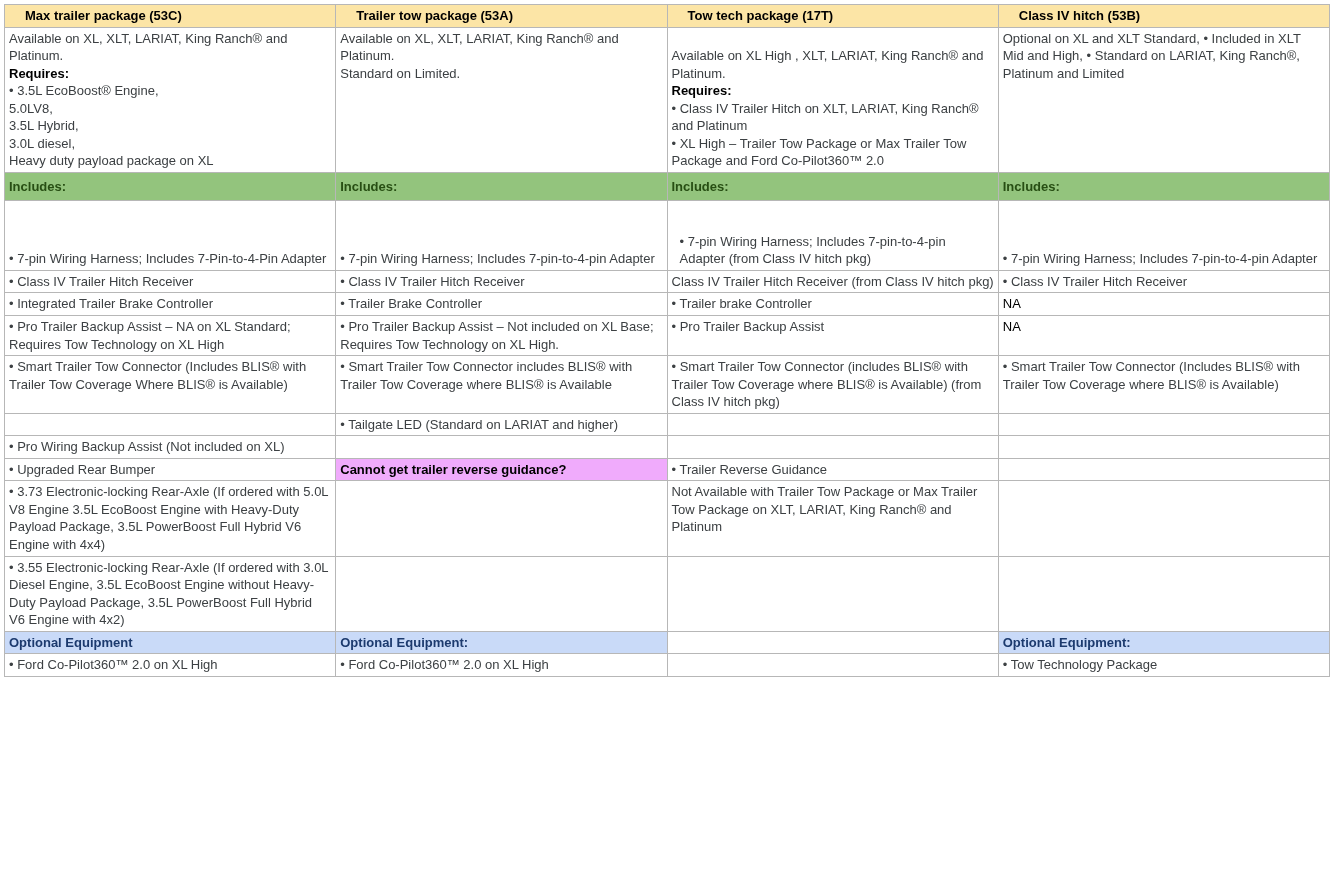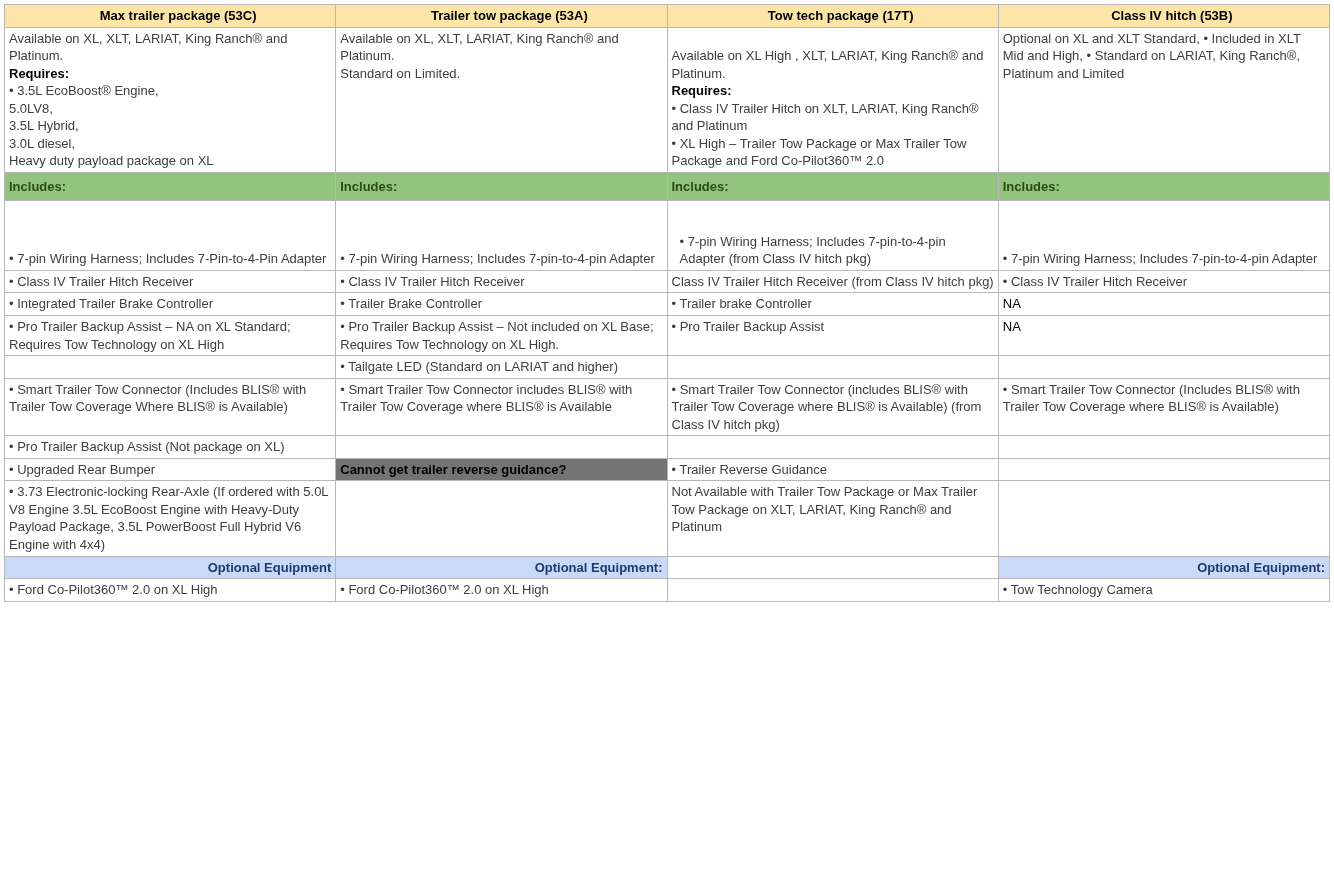--- a/index.html
+++ b/index.html
@@ -20,40 +20,39 @@
     border: 1px solid #b7b7b7;
     padding: 2px 4px;
     vertical-align: top;
     text-align: left;
     line-height: 1.35;
   }
   .hdr-yellow {
     background: #fce5a6;
     color: #000;
     font-weight: bold;
-    text-align: center;
     vertical-align: middle;
     padding-left: 20px;
   }
   .hdr-green {
     background: #93c47d;
     color: #274e13;
     font-weight: bold;
     vertical-align: middle;
     height: 28px;
   }
   .hdr-blue {
     background: #c9daf8;
     color: #1c3a6e;
     font-weight: bold;
-    text-align: right;
+    text-align: left;
     vertical-align: middle;
   }
   .highlight-yellow {
-    background: #737373;
+    background: #f0abfc;
     color: #000;
     font-weight: bold;
   }
   .bold-black { color:#000; font-weight:bold; }
   .black { color:#000; }
   .col { width: 25%; }
 </style>
 </head>
 <body>
 
@@ -107,55 +106,61 @@
         <td>• Trailer brake Controller</td>
         <td class="black">NA</td>
       </tr>
       <tr>
         <td>• Pro Trailer Backup Assist – NA on XL Standard; Requires Tow Technology on XL High</td>
         <td>• Pro Trailer Backup Assist – Not included on XL Base; Requires Tow Technology on XL High.</td>
         <td>• Pro Trailer Backup Assist</td>
         <td class="black">NA</td>
       </tr>
       <tr>
+        <td>• Smart Trailer Tow Connector (Includes BLIS® with Trailer Tow Coverage Where BLIS® is Available)</td>
+        <td>• Smart Trailer Tow Connector includes BLIS® with Trailer Tow Coverage where BLIS® is Available</td>
+        <td>• Smart Trailer Tow Connector (includes BLIS® with Trailer Tow Coverage where BLIS® is Available) (from Class IV hitch pkg)</td>
+        <td>• Smart Trailer Tow Connector (Includes BLIS® with Trailer Tow Coverage where BLIS® is Available)</td>
+      </tr>
+      <tr>
         <td></td>
         <td>• Tailgate LED (Standard on LARIAT and higher)</td>
         <td></td>
         <td></td>
       </tr>
       <tr>
-        <td>• Smart Trailer Tow Connector (Includes BLIS® with Trailer Tow Coverage Where BLIS® is Available)</td>
-        <td>• Smart Trailer Tow Connector includes BLIS® with Trailer Tow Coverage where BLIS® is Available</td>
-        <td>• Smart Trailer Tow Connector (includes BLIS® with Trailer Tow Coverage where BLIS® is Available) (from Class IV hitch pkg)</td>
-        <td>• Smart Trailer Tow Connector (Includes BLIS® with Trailer Tow Coverage where BLIS® is Available)</td>
-      </tr>
-      <tr>
-        <td>• Pro Trailer Backup Assist (Not package on XL)</td>
+        <td>• Pro Wiring Backup Assist (Not included on XL)</td>
         <td></td>
         <td></td>
         <td></td>
       </tr>
       <tr>
         <td>• Upgraded Rear Bumper</td>
         <td class="highlight-yellow">Cannot get trailer reverse guidance?</td>
         <td>• Trailer Reverse Guidance</td>
         <td></td>
       </tr>
       <tr>
         <td>• 3.73 Electronic-locking Rear-Axle (If ordered with 5.0L V8 Engine 3.5L EcoBoost Engine with Heavy-Duty Payload Package, 3.5L PowerBoost Full Hybrid V6 Engine with 4x4)</td>
         <td></td>
         <td>Not Available with Trailer Tow Package or Max Trailer Tow Package on XLT, LARIAT, King Ranch® and Platinum</td>
         <td></td>
       </tr>
       <tr>
+        <td>• 3.55 Electronic-locking Rear-Axle (If ordered with 3.0L Diesel Engine, 3.5L EcoBoost Engine without Heavy-Duty Payload Package, 3.5L PowerBoost Full Hybrid V6 Engine with 4x2)</td>
+        <td></td>
+        <td></td>
+        <td></td>
+      </tr>
+      <tr>
         <td class="hdr-blue">Optional Equipment</td>
         <td class="hdr-blue">Optional Equipment:</td>
         <td></td>
         <td class="hdr-blue">Optional Equipment:</td>
       </tr>
       <tr>
         <td>• Ford Co-Pilot360™ 2.0 on XL High</td>
         <td>• Ford Co-Pilot360™ 2.0 on XL High</td>
         <td></td>
-        <td>• Tow Technology Camera</td>
+        <td>• Tow Technology Package</td>
       </tr>
     </tbody>
 </table>
 
 </body></html>

